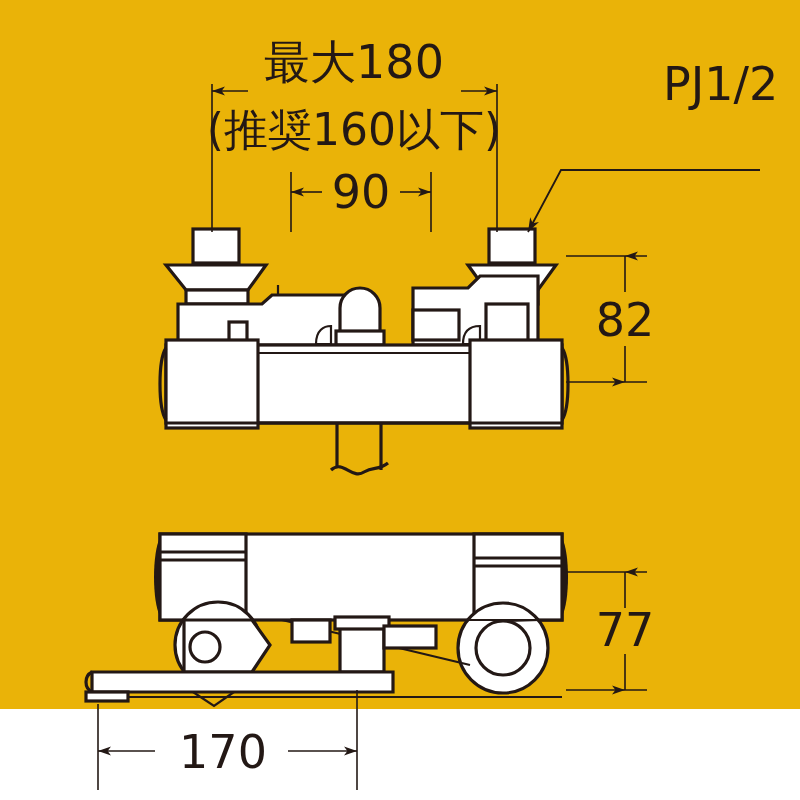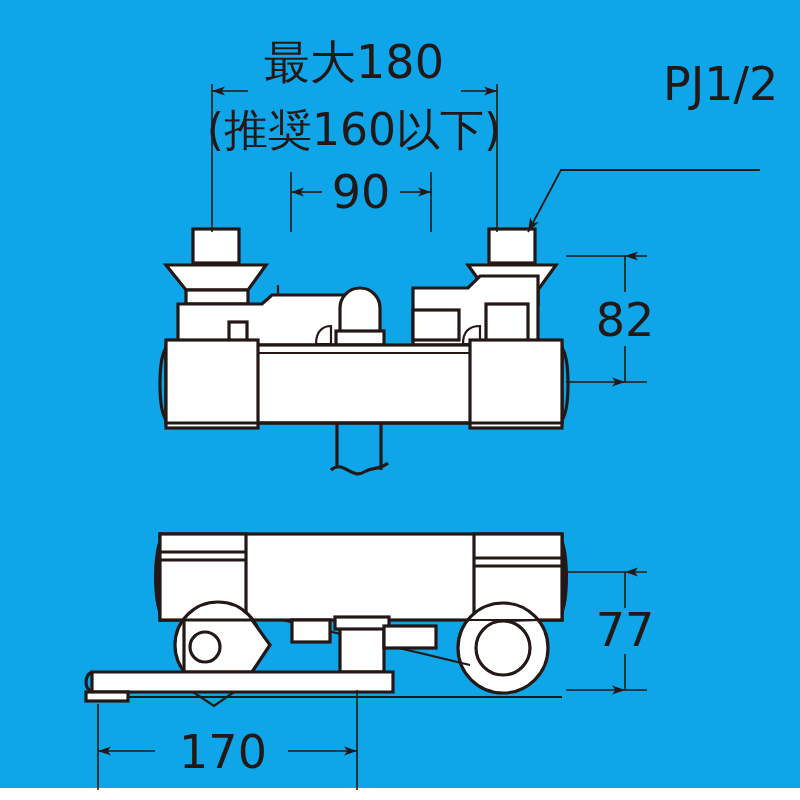--- a/index.html
+++ b/index.html
@@ -1,18 +1,18 @@
 <!DOCTYPE html>
 <html><head>
 <meta charset="utf-8">
 <style>
   html,body{margin:0;padding:0;background:#ffffff;}
   body{width:800px;height:800px;overflow:hidden;
        font-family:"Liberation Sans","DejaVu Sans",sans-serif;color:#231815;}
-  #sheet{position:relative;width:800px;height:788px;background:#0ea5e9;}
+  #sheet{position:relative;width:800px;height:709px;background:#eab308;}
   svg#drawing{position:absolute;left:0;top:0;width:800px;height:800px;display:block;}
   .dimtext{font-family:"DejaVu Sans","Liberation Sans",sans-serif;
            fill:#231815;font-weight:500;}
   .lbl-lg{font-size:46px;}
   .lbl-md{font-size:44px;}
   .outline{fill:none;stroke:#231815;stroke-width:3.2;stroke-linejoin:miter;stroke-linecap:butt;}
   .outline-thin{fill:none;stroke:#231815;stroke-width:2.2;}
   .fillwhite{fill:#ffffff;stroke:#231815;stroke-width:3.2;stroke-linejoin:miter;}
   .fillwhite-thin{fill:#ffffff;stroke:#231815;stroke-width:2.2;stroke-linejoin:miter;}
   .dimline{fill:none;stroke:#231815;stroke-width:1.6;}

